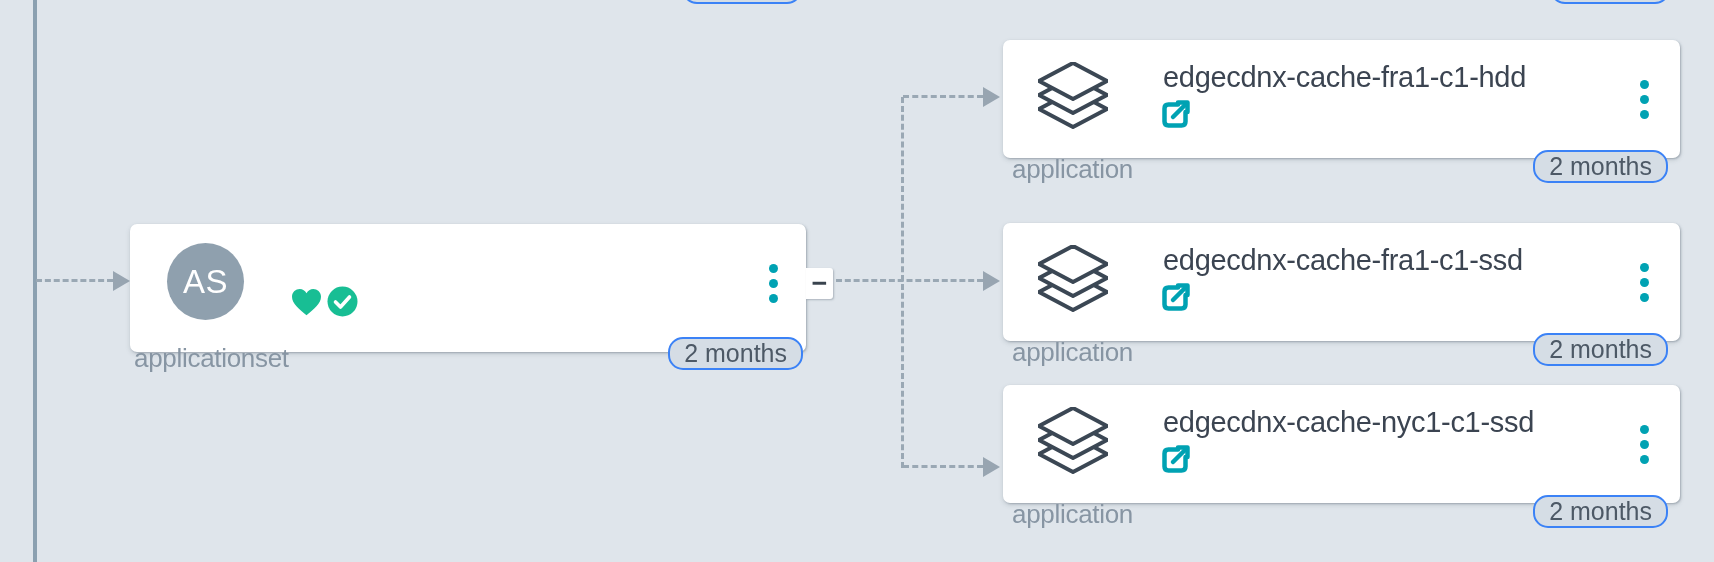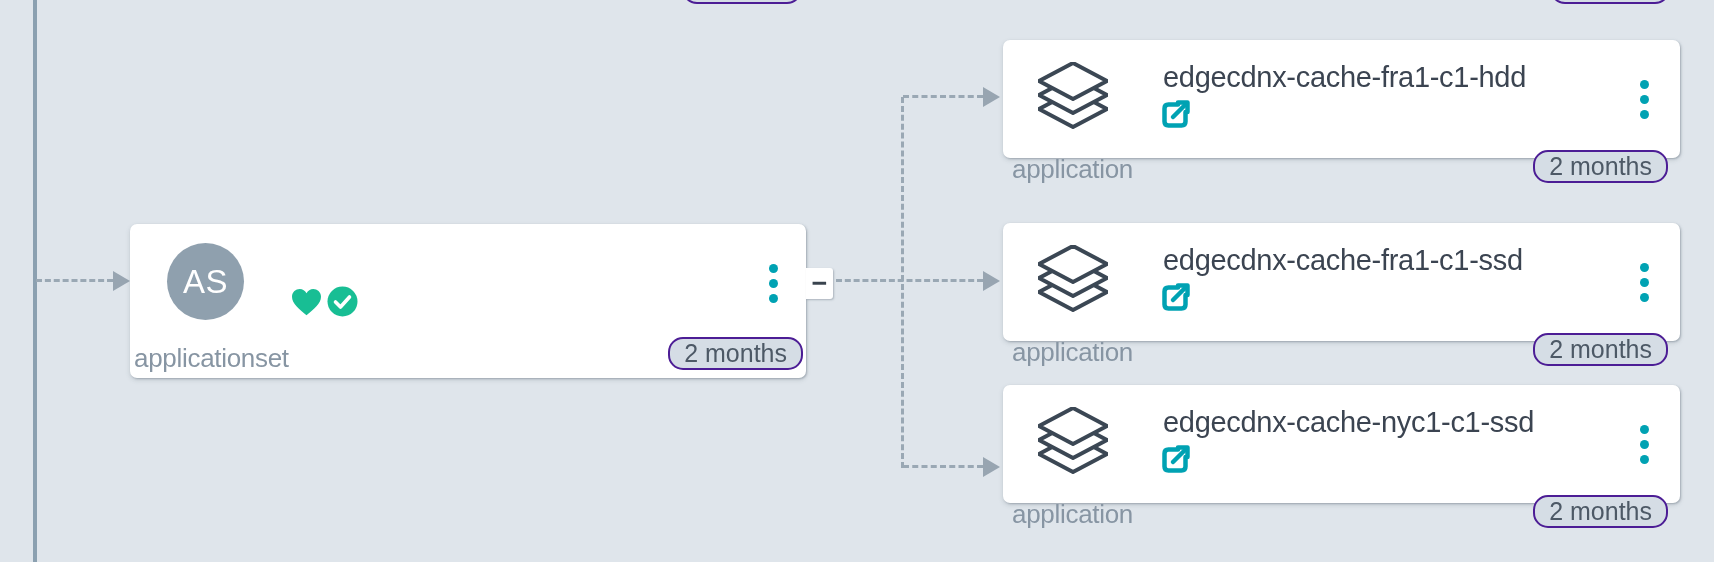--- a/index.html
+++ b/index.html
@@ -13,21 +13,21 @@
   .vline{position:absolute;left:33px;top:0;width:4px;height:562px;background:#8ba0b0;}
   .dash-h{position:absolute;height:0;border-top:3px dashed #9aa8b4;}
   .dash-v{position:absolute;width:0;border-left:3px dashed #9aa8b4;}
   .arrow-right{position:absolute;width:0;height:0;
     border-left:17px solid #98a5b1;border-top:10px solid transparent;border-bottom:10px solid transparent;}
   
   .card{
     position:absolute;background:#ffffff;border-radius:7px;
     box-shadow:1px 1px 2px rgba(74,88,102,.35), 0 2px 5px rgba(74,88,102,.18);
   }
-  .card-appset{left:130px;top:224px;width:676px;height:154px;}
+  .card-appset{left:130px;top:224px;width:676px;height:128px;}
   .card-app{left:1003px;width:677px;height:118px;}
   .card-app.pos-0{top:40px;}
   .card-app.pos-1{top:223px;text-align:center;}
   .card-app.pos-2{top:385px;}
   .node-title{
     position:absolute;left:160px;top:21px;font-size:29px;color:#3b4451;
     white-space:nowrap;letter-spacing:-0.3px;
   }
   .kind-label{
     position:absolute;font-size:26px;color:#8795a3;white-space:nowrap;letter-spacing:-0.3px;margin-top:24px;
@@ -50,21 +50,21 @@
   .kebab{
     position:absolute;top:38px;display:flex;flex-direction:column;gap:6px;
     padding:2px;cursor:pointer;
   }
   .card-appset .kebab{right:26px;}
   .card-app .kebab{right:29px;}
   .kebab .dot{width:9px;height:9px;border-radius:50%;background:#00a2b3;}
   
   .badge{
     position:absolute;height:29px;line-height:29px;
-    background:#d5dde5;border:2px solid #4c1d95;border-radius:15px;
+    background:#d5dde5;border:2px solid #3b82f6;border-radius:15px;
     color:#4d5966;font-size:25px;padding:0 14px;white-space:nowrap;
   }
   .card-appset .badge{right:3px;top:113px;}
   .card-app .badge{right:12px;top:110px;}
   .badge-cutoff{position:absolute;top:-28px;width:88px;height:28px;}
   .badge-cutoff.b1{left:682px;}
   .badge-cutoff.b2{left:1550px;}
   
   .collapse-btn{
     position:absolute;left:806px;top:268px;width:27px;height:31px;background:#ffffff;

